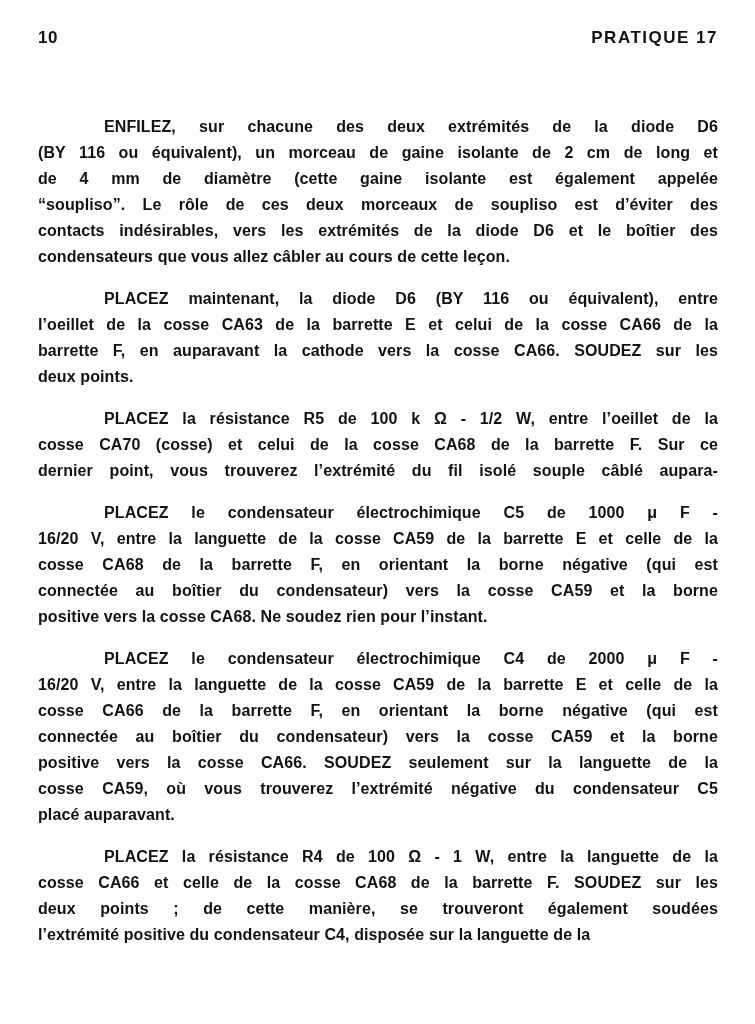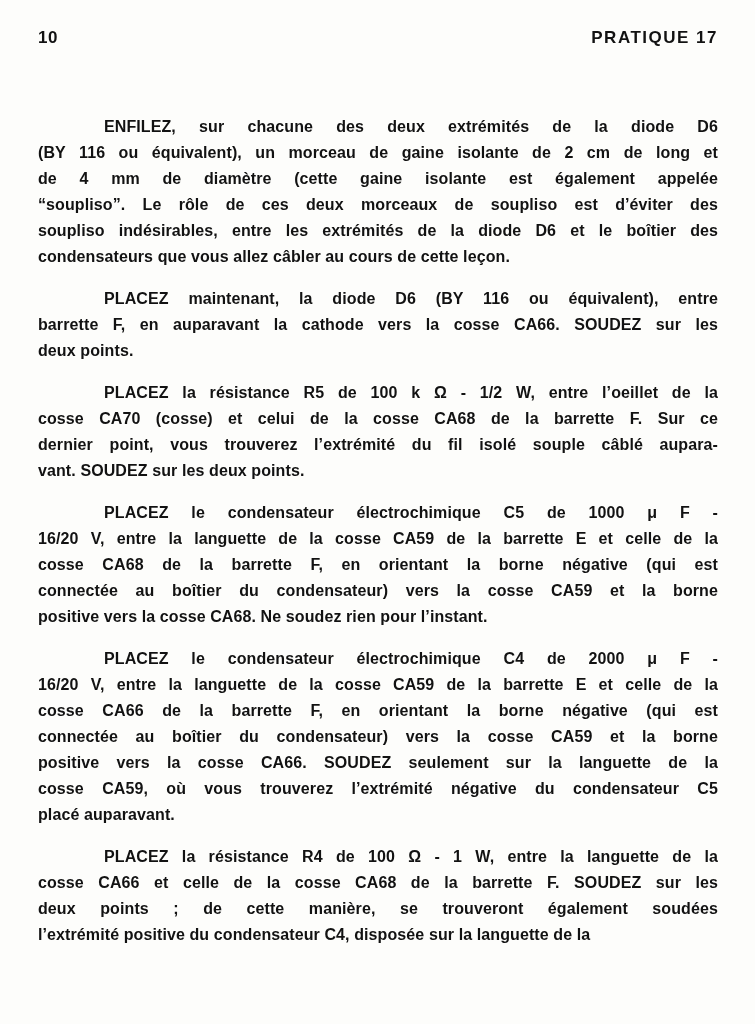--- a/index.html
+++ b/index.html
@@ -62,33 +62,33 @@
     <span class="page-number">10</span>
     <span class="header-title">PRATIQUE 17</span>
   </div>
 
   <div class="doc-body">
     <div class="para">
         <div class="line first">ENFILEZ, sur chacune des deux extrémités de la diode D6</div>
         <div class="line">(BY 116 ou équivalent), un morceau de gaine isolante de 2 cm de long et</div>
         <div class="line">de 4 mm de diamètre (cette gaine isolante est également appelée</div>
         <div class="line">“soupliso”. Le rôle de ces deux morceaux de soupliso est d’éviter des</div>
-        <div class="line">soupliso indésirables, entre les extrémités de la diode D6 et le boîtier des</div>
+        <div class="line">contacts indésirables, vers les extrémités de la diode D6 et le boîtier des</div>
         <div class="line last">condensateurs que vous allez câbler au cours de cette leçon.</div>
       </div>
     <div class="para">
         <div class="line first">PLACEZ maintenant, la diode D6 (BY 116 ou équivalent), entre</div>
+        <div class="line">l’oeillet de la cosse CA63 de la barrette E et celui de la cosse CA66 de la</div>
         <div class="line">barrette F, en auparavant la cathode vers la cosse CA66. SOUDEZ sur les</div>
         <div class="line last">deux points.</div>
       </div>
     <div class="para">
         <div class="line first">PLACEZ la résistance R5 de 100 k Ω  - 1/2 W, entre l’oeillet de la</div>
         <div class="line">cosse CA70 (cosse) et celui de la cosse CA68 de la barrette F. Sur ce</div>
         <div class="line">dernier point, vous trouverez l’extrémité du fil isolé souple câblé aupara-</div>
-        <div class="line last">vant. SOUDEZ sur les deux points.</div>
       </div>
     <div class="para">
         <div class="line first">PLACEZ le condensateur électrochimique C5 de 1000 μ F -</div>
         <div class="line">16/20 V, entre la languette de la cosse CA59 de la barrette E et celle de la</div>
         <div class="line">cosse CA68 de la barrette F, en orientant la borne négative (qui est</div>
         <div class="line">connectée au boîtier du condensateur) vers la cosse CA59 et la borne</div>
         <div class="line last">positive vers la cosse CA68. Ne soudez rien pour l’instant.</div>
       </div>
     <div class="para">
         <div class="line first">PLACEZ le condensateur électrochimique C4 de 2000 μ F -</div>

